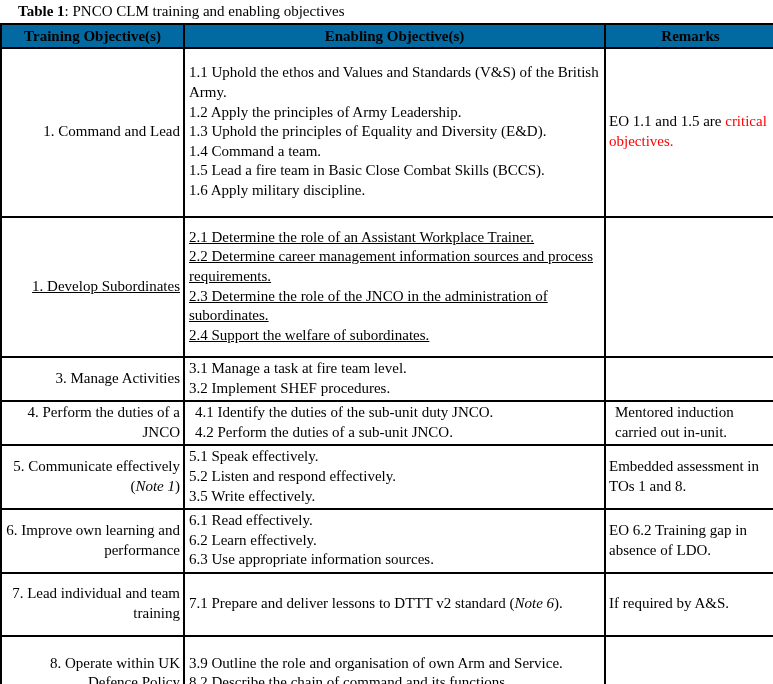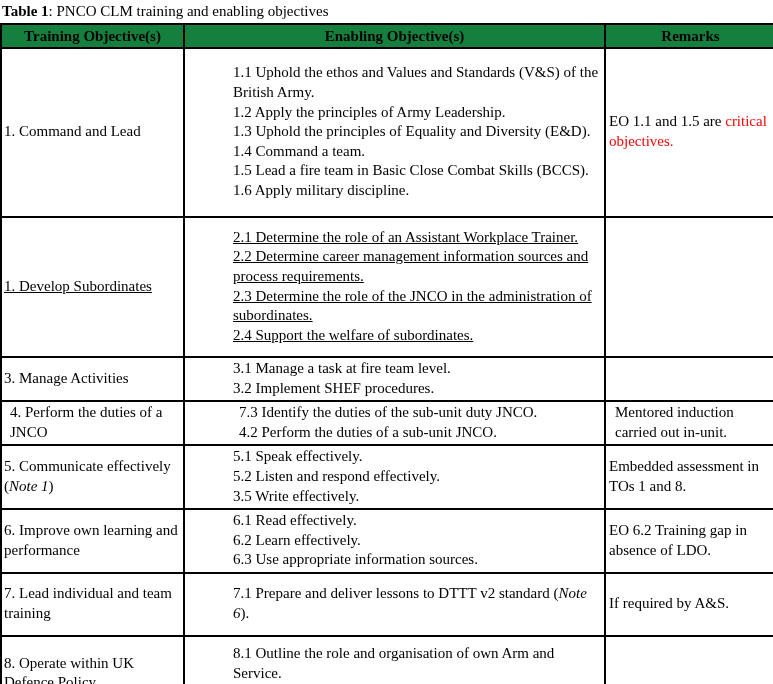--- a/index.html
+++ b/index.html
@@ -21,21 +21,21 @@
     position: relative;
     width: 773px;
     height: 684px;
     box-sizing: border-box;
   }
 
   
   .caption {
     font-size: 15px;
     line-height: 20px;
-    padding: 1px 0 2px 2px;
+    padding: 1px 0 2px 18px;
     white-space: nowrap;
   }
   .caption .cap-strong {
     font-weight: bold;
   }
   .caption .cap-rest {
     font-weight: normal;
   }
 
   
@@ -55,42 +55,42 @@
 
   table.objectives th,
   table.objectives td {
     border-right: 2px solid #000;
     border-bottom: 2px solid #000;
     vertical-align: middle;
     padding: 0;
   }
 
   thead th {
-    background: #15803d;
+    background: #0369a1;
     font-weight: bold;
     font-size: 15px;
     line-height: 19px;
     height: 22px;
     padding: 0 2px;
     border-bottom: 2px solid #000;
     border-top: none;
   }
 
   td .cell {
     padding: 1px 3px 2px 3px;
     font-size: 15px;
     line-height: 19.6px;
   }
 
   td.col-to .cell {
     padding-left: 2px;
+    text-align: right;
   }
   td.col-eo .cell {
     padding-left: 4px;
-    margin-left: 44px;
   }
   td.col-rm .cell {
     padding-left: 3px;
   }
 
   td.col-to { vertical-align: middle; }
   td.col-eo { vertical-align: top; }
   td.col-rm { vertical-align: middle; }
 
   .eo-line {
@@ -200,21 +200,21 @@
       </tr>
 
       <tr class="r4">
         <td class="col-to">
           <div class="cell">
               <span class="to-line">4. Perform the duties of a JNCO</span>
             </div>
         </td>
         <td class="col-eo">
           <div class="cell">
-            <span class="eo-line">7.3 Identify the duties of the sub-unit duty JNCO.</span>
+            <span class="eo-line">4.1 Identify the duties of the sub-unit duty JNCO.</span>
             <span class="eo-line">4.2 Perform the duties of a sub-unit JNCO.</span>
           </div>
         </td>
         <td class="col-rm">
           <div class="cell"><span>Mentored induction carried out in-unit.</span></div>
         </td>
       </tr>
 
       <tr class="r5">
         <td class="col-to">
@@ -265,21 +265,21 @@
       </tr>
 
       <tr class="r8">
         <td class="col-to">
           <div class="cell">
               <span class="to-line">8. Operate within UK Defence Policy</span>
             </div>
         </td>
         <td class="col-eo">
           <div class="cell">
-            <span class="eo-line">8.1 Outline the role and organisation of own Arm and Service.</span>
+            <span class="eo-line">3.9 Outline the role and organisation of own Arm and Service.</span>
             <span class="eo-line">8.2 Describe the chain of command and its functions.</span>
           </div>
         </td>
         <td class="col-rm">
           <div class="cell"><span></span></div>
         </td>
       </tr>
 
     </tbody>
   </table>

